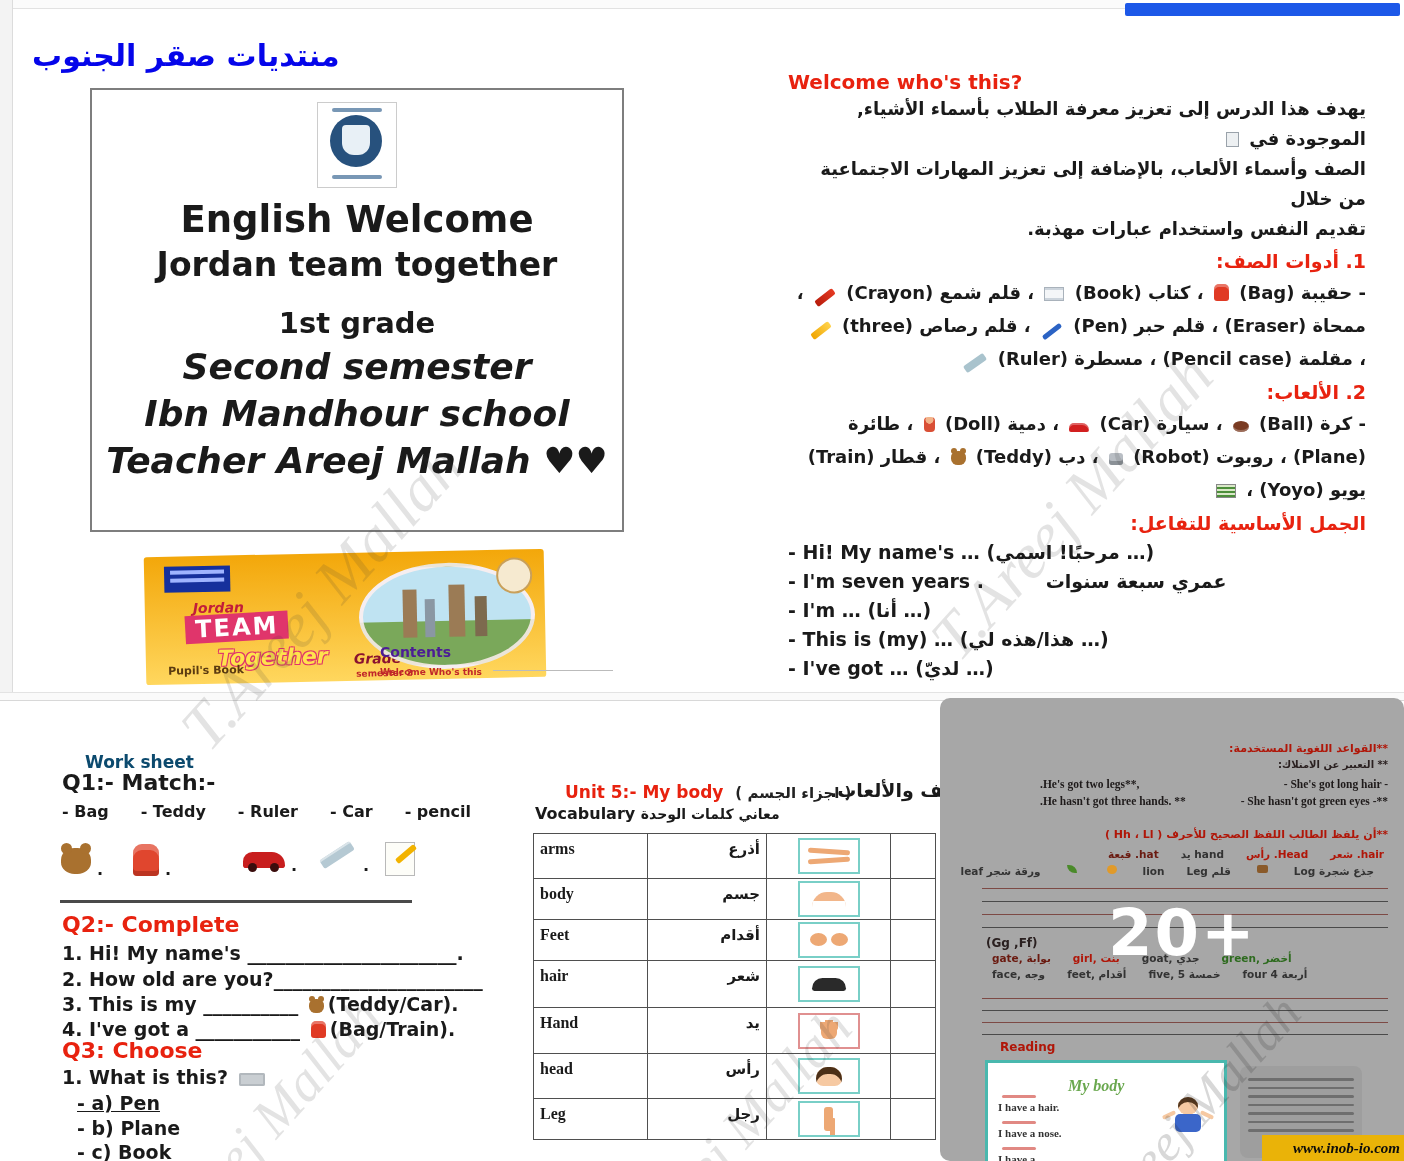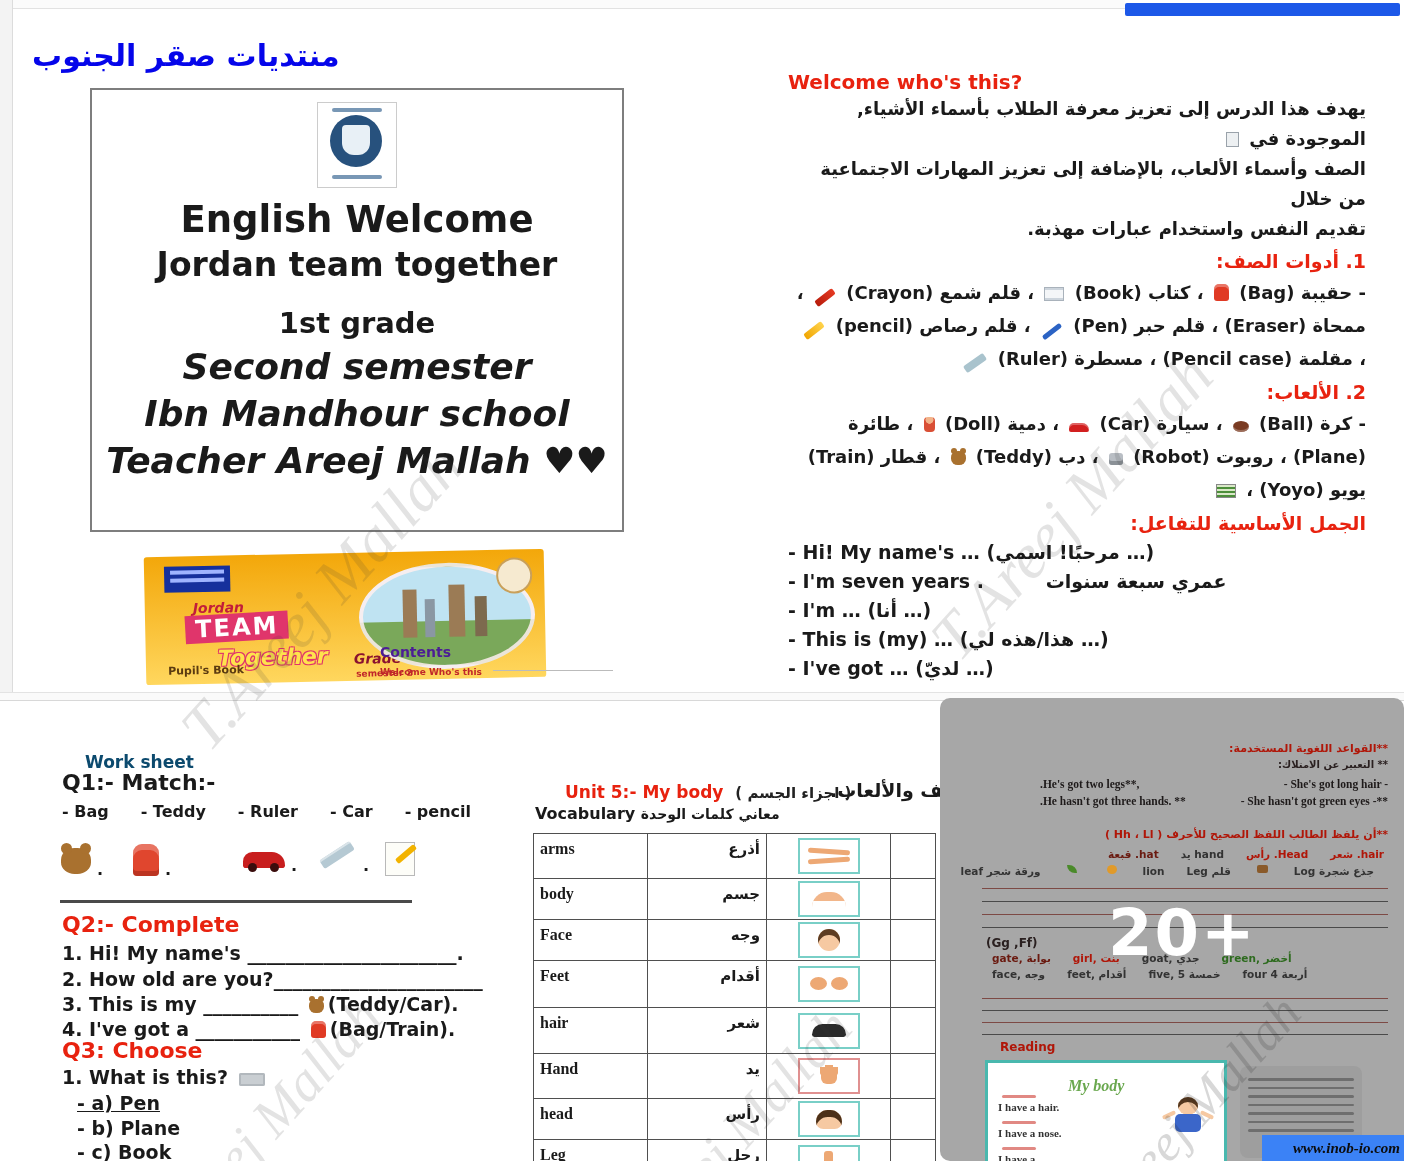--- a/index.html
+++ b/index.html
@@ -172,21 +172,21 @@
   .boy{position:absolute;right:12px;top:34px;width:48px;height:56px;}
   .boy .head{position:absolute;left:14px;top:0;width:20px;height:18px;border-radius:50%;background:#f6c9a2;box-shadow:inset 0 5px 0 #54371e;}
   .boy .torso{position:absolute;left:11px;top:17px;width:26px;height:18px;border-radius:5px;background:#3b66c9;}
   .boy .arm{position:absolute;top:16px;width:14px;height:4px;background:#f6c9a2;border-radius:2px;}
   .boy .arm.l{left:-2px;transform:rotate(-25deg);}
   .boy .arm.r{right:-2px;transform:rotate(25deg);}
   #side-notes{position:absolute;left:300px;top:368px;width:106px;height:80px;background:#9e9e9e;border-radius:8px;padding:6px 8px;}
   #side-notes i{display:block;height:2.5px;background:#6e6e6e;margin:6px 0;border-radius:2px;}
 
   
-  #footer-wm{left:1262px;top:1135px;width:142px;height:26px;background:#3b82f6;display:flex;align-items:center;justify-content:flex-end;padding-right:4px;box-sizing:border-box;}
+  #footer-wm{left:1262px;top:1135px;width:142px;height:26px;background:#eab308;display:flex;align-items:center;justify-content:flex-end;padding-right:4px;box-sizing:border-box;}
   #footer-wm span{font-style:italic;font-weight:bold;font-size:15px;color:#0d0d0d;font-family:"Liberation Serif","DejaVu Serif",serif;}
 
   
   .wm{position:absolute;font-family:"Liberation Serif","DejaVu Serif",serif;font-style:italic;
       color:rgba(60,60,60,.14);white-space:nowrap;transform:rotate(-48deg);pointer-events:none;font-size:64px;}
 </style>
 </head>
 <body>
 
 <div id="screen">
@@ -239,21 +239,21 @@
     </div>
   </div>
 
   <div class="abs" id="lesson">
     <div class="lesson-title">Welcome who's this?</div>
     <div class="intro-line rtl"><span>يهدف هذا الدرس إلى تعزيز معرفة الطلاب بأسماء الأشياء,  الموجودة في </span><span class="mi mi-box"></span></div>
     <div class="intro-line rtl">الصف وأسماء الألعاب، بالإضافة إلى تعزيز المهارات الاجتماعية من خلال</div>
     <div class="intro-line rtl">تقديم النفس واستخدام عبارات مهذبة.</div>
     <div class="sec-head rtl">1. أدوات الصف:</div>
     <div class="item-line rtl"><span>- حقيبة (Bag) </span><span class="mi mi-bag"></span><span> ، كتاب (Book) </span><span class="mi mi-book"></span><span> ، قلم شمع (Crayon) </span><span class="mi mi-crayon"></span><span> ،</span></div>
-    <div class="item-line rtl"><span>ممحاة (Eraser) ، قلم حبر (Pen) </span><span class="mi mi-pen"></span><span> ، قلم رصاص (pencil) </span><span class="mi mi-pencil"></span></div>
+    <div class="item-line rtl"><span>ممحاة (Eraser) ، قلم حبر (Pen) </span><span class="mi mi-pen"></span><span> ، قلم رصاص (three) </span><span class="mi mi-pencil"></span></div>
     <div class="item-line rtl"><span>، مقلمة (Pencil case) ، مسطرة (Ruler) </span><span class="mi mi-ruler"></span></div>
     <div class="sec-head rtl">2. الألعاب:</div>
     <div class="item-line rtl"><span>- كرة (Ball) </span><span class="mi mi-ball"></span><span> ، سيارة (Car) </span><span class="mi mi-car"></span><span> ، دمية (Doll) </span><span class="mi mi-doll"></span><span> ، طائرة</span></div>
     <div class="item-line rtl"><span>(Plane) ، روبوت (Robot) </span><span class="mi mi-robot"></span><span> ، دب (Teddy) </span><span class="mi mi-teddy"></span><span> ، قطار (Train)</span></div>
     <div class="item-line rtl"><span>يويو (Yoyo) ، </span><span class="mi mi-yoyo"></span></div>
     <div class="sec-head rtl">الجمل الأساسية للتفاعل:</div>
     <div class="phrase">- Hi! My name's … (مرحبًا! اسمي …)</div>
     <div class="phrase">
       <span>- I'm seven years .</span>
       <span class="ar2">عمري سبعة سنوات</span>
@@ -329,30 +329,20 @@
               </span>
             </td>
         <td></td>
       </tr>
       <tr>
         <td class="w">body</td>
         <td class="a">جسم</td>
         <td>
               <span class="pic">
                 <span class="pc-body"></span>
-              </span>
-            </td>
-        <td></td>
-      </tr>
-      <tr>
-        <td class="w">Face</td>
-        <td class="a">وجه</td>
-        <td>
-              <span class="pic">
-                <span class="pc-face"></span>
               </span>
             </td>
         <td></td>
       </tr>
       <tr>
         <td class="w">Feet</td>
         <td class="a">أقدام</td>
         <td>
               <span class="pic">
                 <span class="pc-feet"></span>

